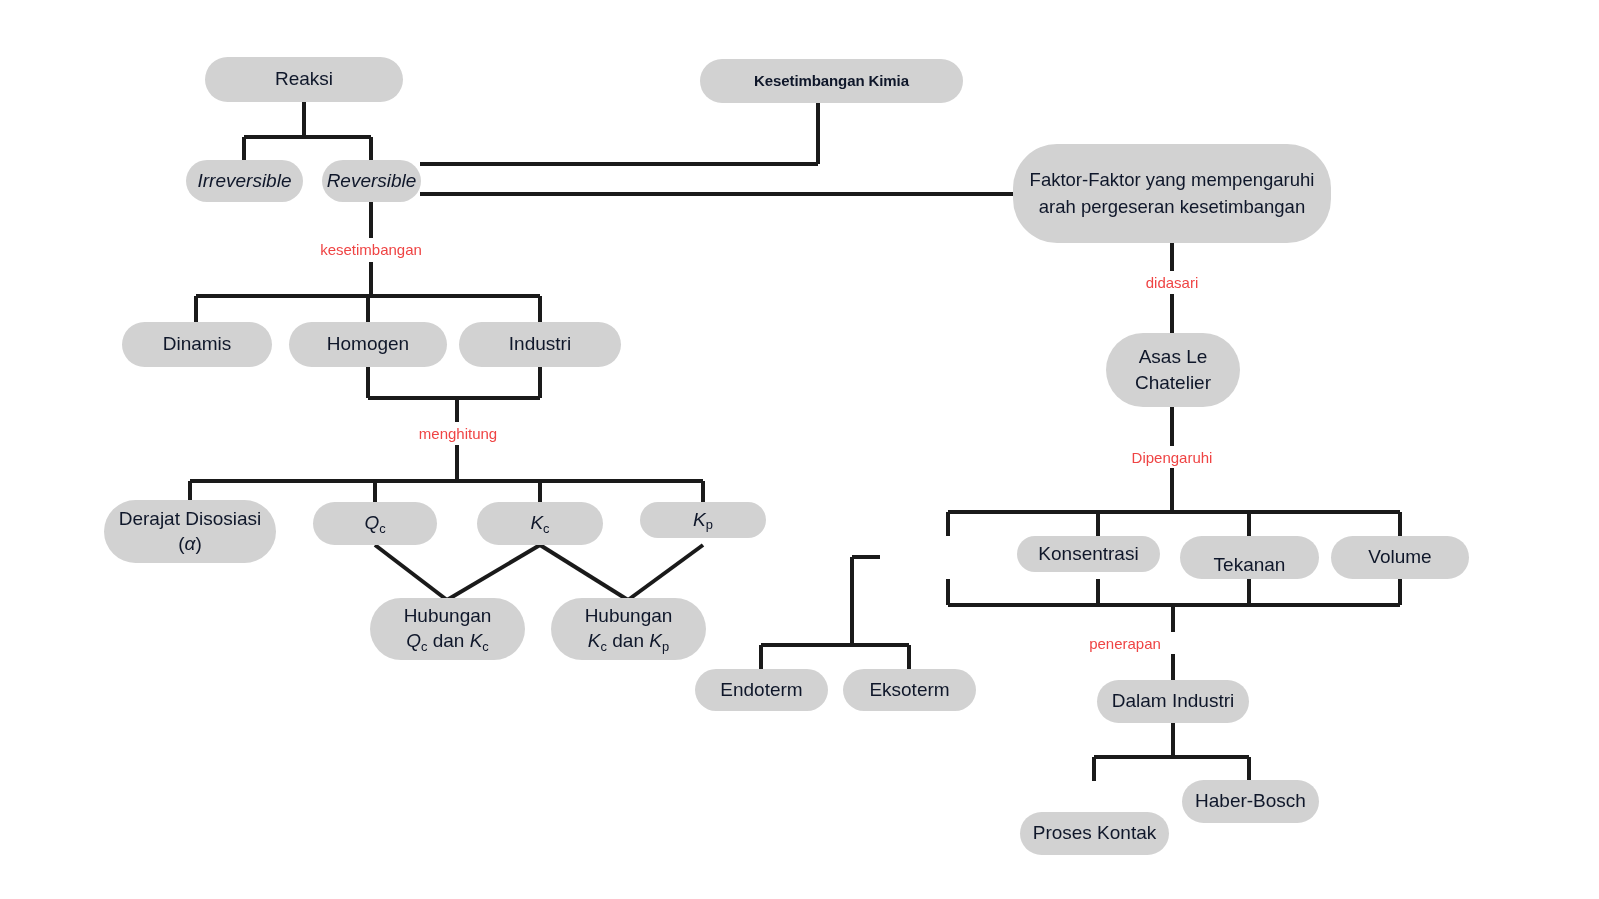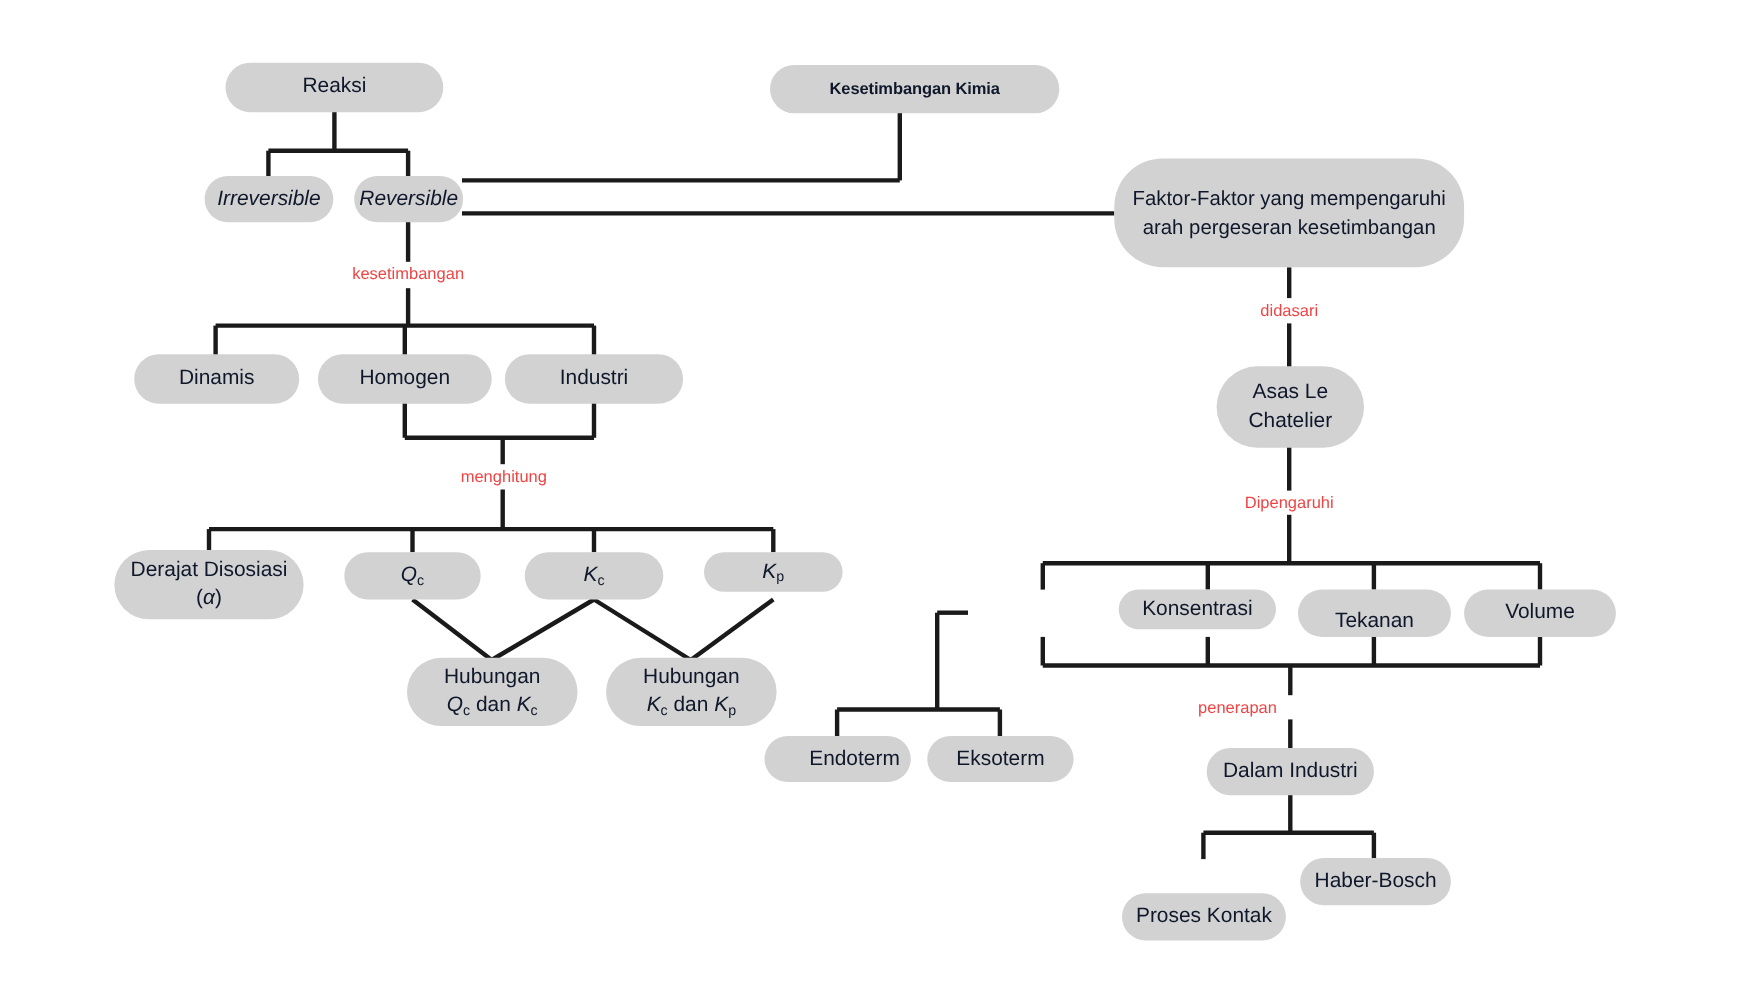--- a/index.html
+++ b/index.html
@@ -221,21 +221,21 @@
   </div>
 
   <div class="node" style="left:1180px; top:536px; width:139px; height:43px;align-items:flex-end;">
     <span>Tekanan</span>
   </div>
 
   <div class="node" style="left:1331px; top:536px; width:138px; height:43px;">
     <span>Volume</span>
   </div>
 
-  <div class="node" style="left:695px; top:669px; width:133px; height:42px;justify-content:flex-end;">
+  <div class="node" style="left:695px; top:669px; width:133px; height:42px;">
     <span>Endoterm</span>
   </div>
 
   <div class="node" style="left:843px; top:669px; width:133px; height:42px;">
     <span>Eksoterm</span>
   </div>
 
   <div class="node" style="left:1097px; top:680px; width:152px; height:43px;">
     <span>Dalam Industri</span>
   </div>

